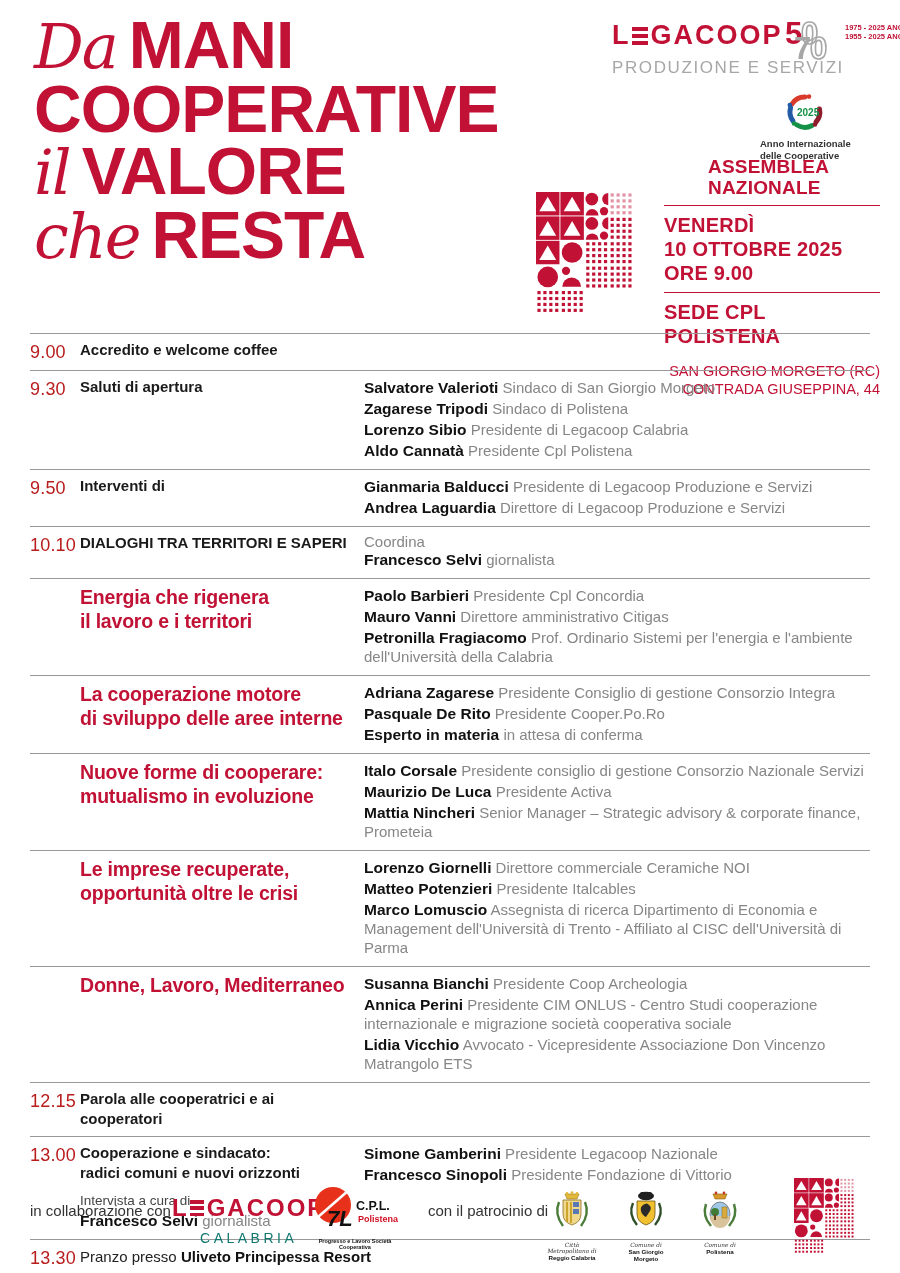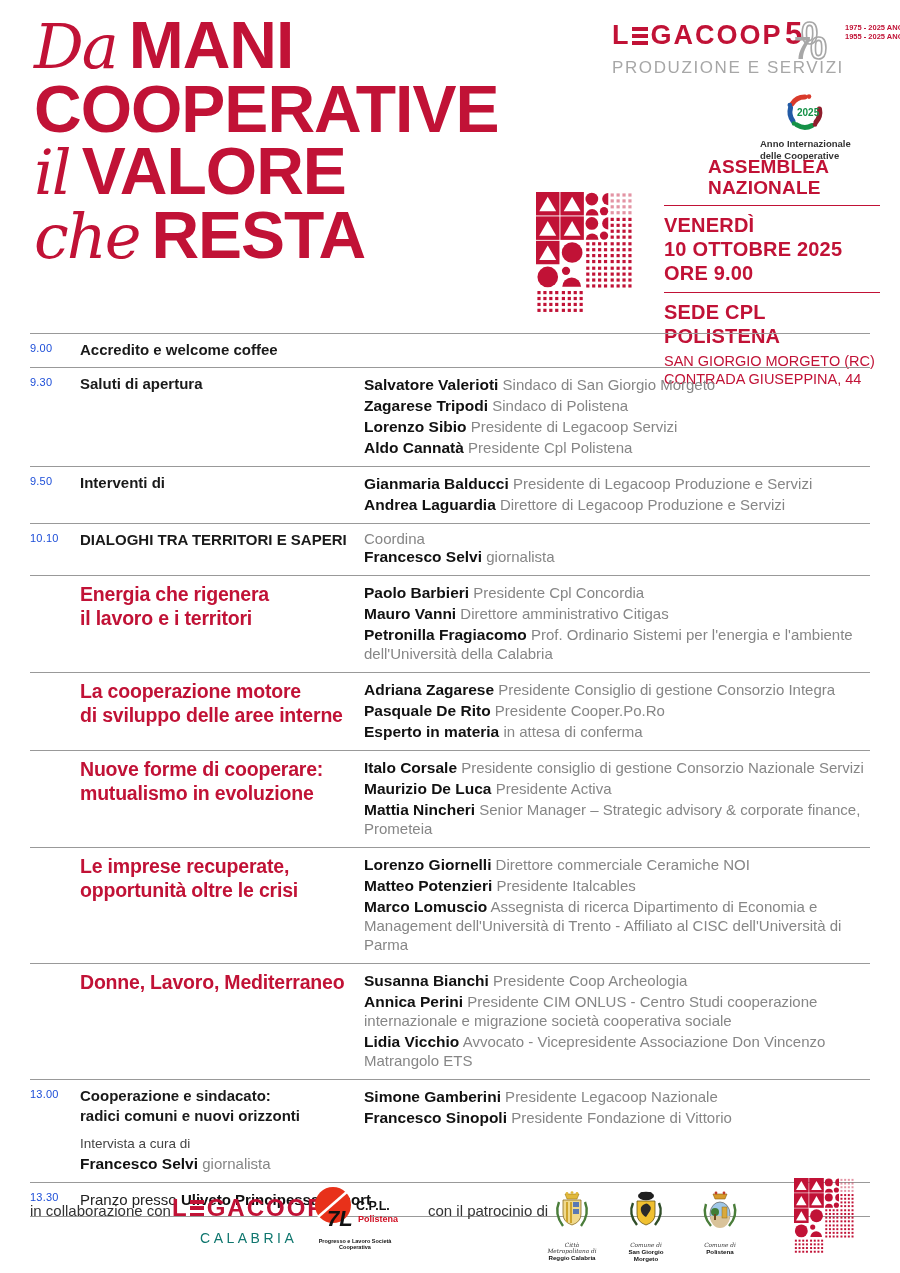--- a/index.html
+++ b/index.html
@@ -38,27 +38,27 @@
   
   .iyc{position:absolute;left:760px;top:92px;display:flex;align-items:center;gap:6px;flex-direction:column;}
   .iyc-label{font-size:9.5px;line-height:11.5px;color:#333;font-weight:600;}
 
   
   .ev-pattern{position:absolute;left:536px;top:192px;}
   .ev{position:absolute;left:664px;top:156px;width:216px;color:var(--red);}
   .ev-h{font-size:19px;font-weight:800;line-height:21px;letter-spacing:0.2px;margin-left:44px;}
   .ev-rule{border:none;border-top:1.6px solid var(--red);margin:7px 0 7px 0;}
   .ev-strong{font-size:20px;font-weight:800;line-height:24px;letter-spacing:0.2px;}
-  .ev-addr{font-size:14.5px;line-height:18px;font-weight:500;margin-top:4px;}
+  .ev-addr{font-size:14.5px;line-height:18px;font-weight:500;margin-top:14px;text-align:right;}
 
   
   .sched{position:absolute;left:30px;top:333px;width:840px;}
   .srow{display:flex;border-top:1px solid #999;padding:6px 0 7px;}
   .srow:last-child{border-bottom:1px solid #999;}
-  .c-time{width:50px;flex:none;font-size:11px;color:#1d4ed8;padding-top:2px;letter-spacing:0.2px;}
+  .c-time{width:50px;flex:none;font-size:18px;color:#b91c1c;padding-top:2px;letter-spacing:0.2px;}
   .c-title{width:272px;flex:none;padding-right:12px;}
   .t-bold{font-size:15px;font-weight:700;color:var(--ink);line-height:20px;}
   .t-red{font-size:19.5px;font-weight:650;color:var(--red);line-height:24px;letter-spacing:-0.2px;}
   .c-sp{flex:1;min-width:0;padding-top:1px;}
   .sp-item{line-height:19px;margin-bottom:2px;}
   .sp-name{font-size:15.5px;font-weight:700;color:#111;}
   .sp-role{font-size:15px;color:var(--role-gray);}
   .sp-plain{font-size:15px;color:var(--role-gray);line-height:16px;}
   .sp-lead{font-size:15px;color:#222;line-height:19px;}
   .sp-lead b{font-weight:700;color:#111;}
@@ -321,21 +321,21 @@
       <div class="srow">
         <div class="c-time">9.30</div>
         <div class="c-title">
           <div class="t-bold">
             <div>Saluti di apertura</div>
           </div>
         </div>
         <div class="c-sp">
           <div class="sp-item"><span class="sp-name">Salvatore Valerioti</span><span class="sp-role"> Sindaco di San Giorgio Morgeto</span></div>
           <div class="sp-item"><span class="sp-name">Zagarese Tripodi</span><span class="sp-role"> Sindaco di Polistena</span></div>
-          <div class="sp-item"><span class="sp-name">Lorenzo Sibio</span><span class="sp-role"> Presidente di Legacoop Servizi</span></div>
+          <div class="sp-item"><span class="sp-name">Lorenzo Sibio</span><span class="sp-role"> Presidente di Legacoop Calabria</span></div>
           <div class="sp-item"><span class="sp-name">Aldo Cannatà</span><span class="sp-role"> Presidente Cpl Polistena</span></div>
         </div>
       </div>
       <div class="srow">
         <div class="c-time">9.50</div>
         <div class="c-title">
           <div class="t-bold">
             <div>Interventi di</div>
           </div>
         </div>
@@ -417,20 +417,29 @@
         <div class="c-title">
           <div class="t-red">
             <div>Donne, Lavoro, Mediterraneo</div>
           </div>
         </div>
         <div class="c-sp">
           <div class="sp-item"><span class="sp-name">Susanna Bianchi</span><span class="sp-role"> Presidente Coop Archeologia</span></div>
           <div class="sp-item"><span class="sp-name">Annica Perini</span><span class="sp-role"> Presidente CIM ONLUS - Centro Studi cooperazione internazionale e migrazione società cooperativa sociale</span></div>
           <div class="sp-item"><span class="sp-name">Lidia Vicchio</span><span class="sp-role"> Avvocato - Vicepresidente Associazione Don Vincenzo Matrangolo ETS</span></div>
         </div>
+      </div>
+      <div class="srow">
+        <div class="c-time">12.15</div>
+        <div class="c-title">
+          <div class="t-bold">
+            <div>Parola alle cooperatrici e ai cooperatori</div>
+          </div>
+        </div>
+        <div class="c-sp"></div>
       </div>
       <div class="srow">
         <div class="c-time">13.00</div>
         <div class="c-title">
           <div class="t-bold">
             <div>Cooperazione e sindacato:</div>
             <div>radici comuni e nuovi orizzonti</div>
           </div>
           <div class="sub">
             <div class="sub-plain">Intervista a cura di</div>

